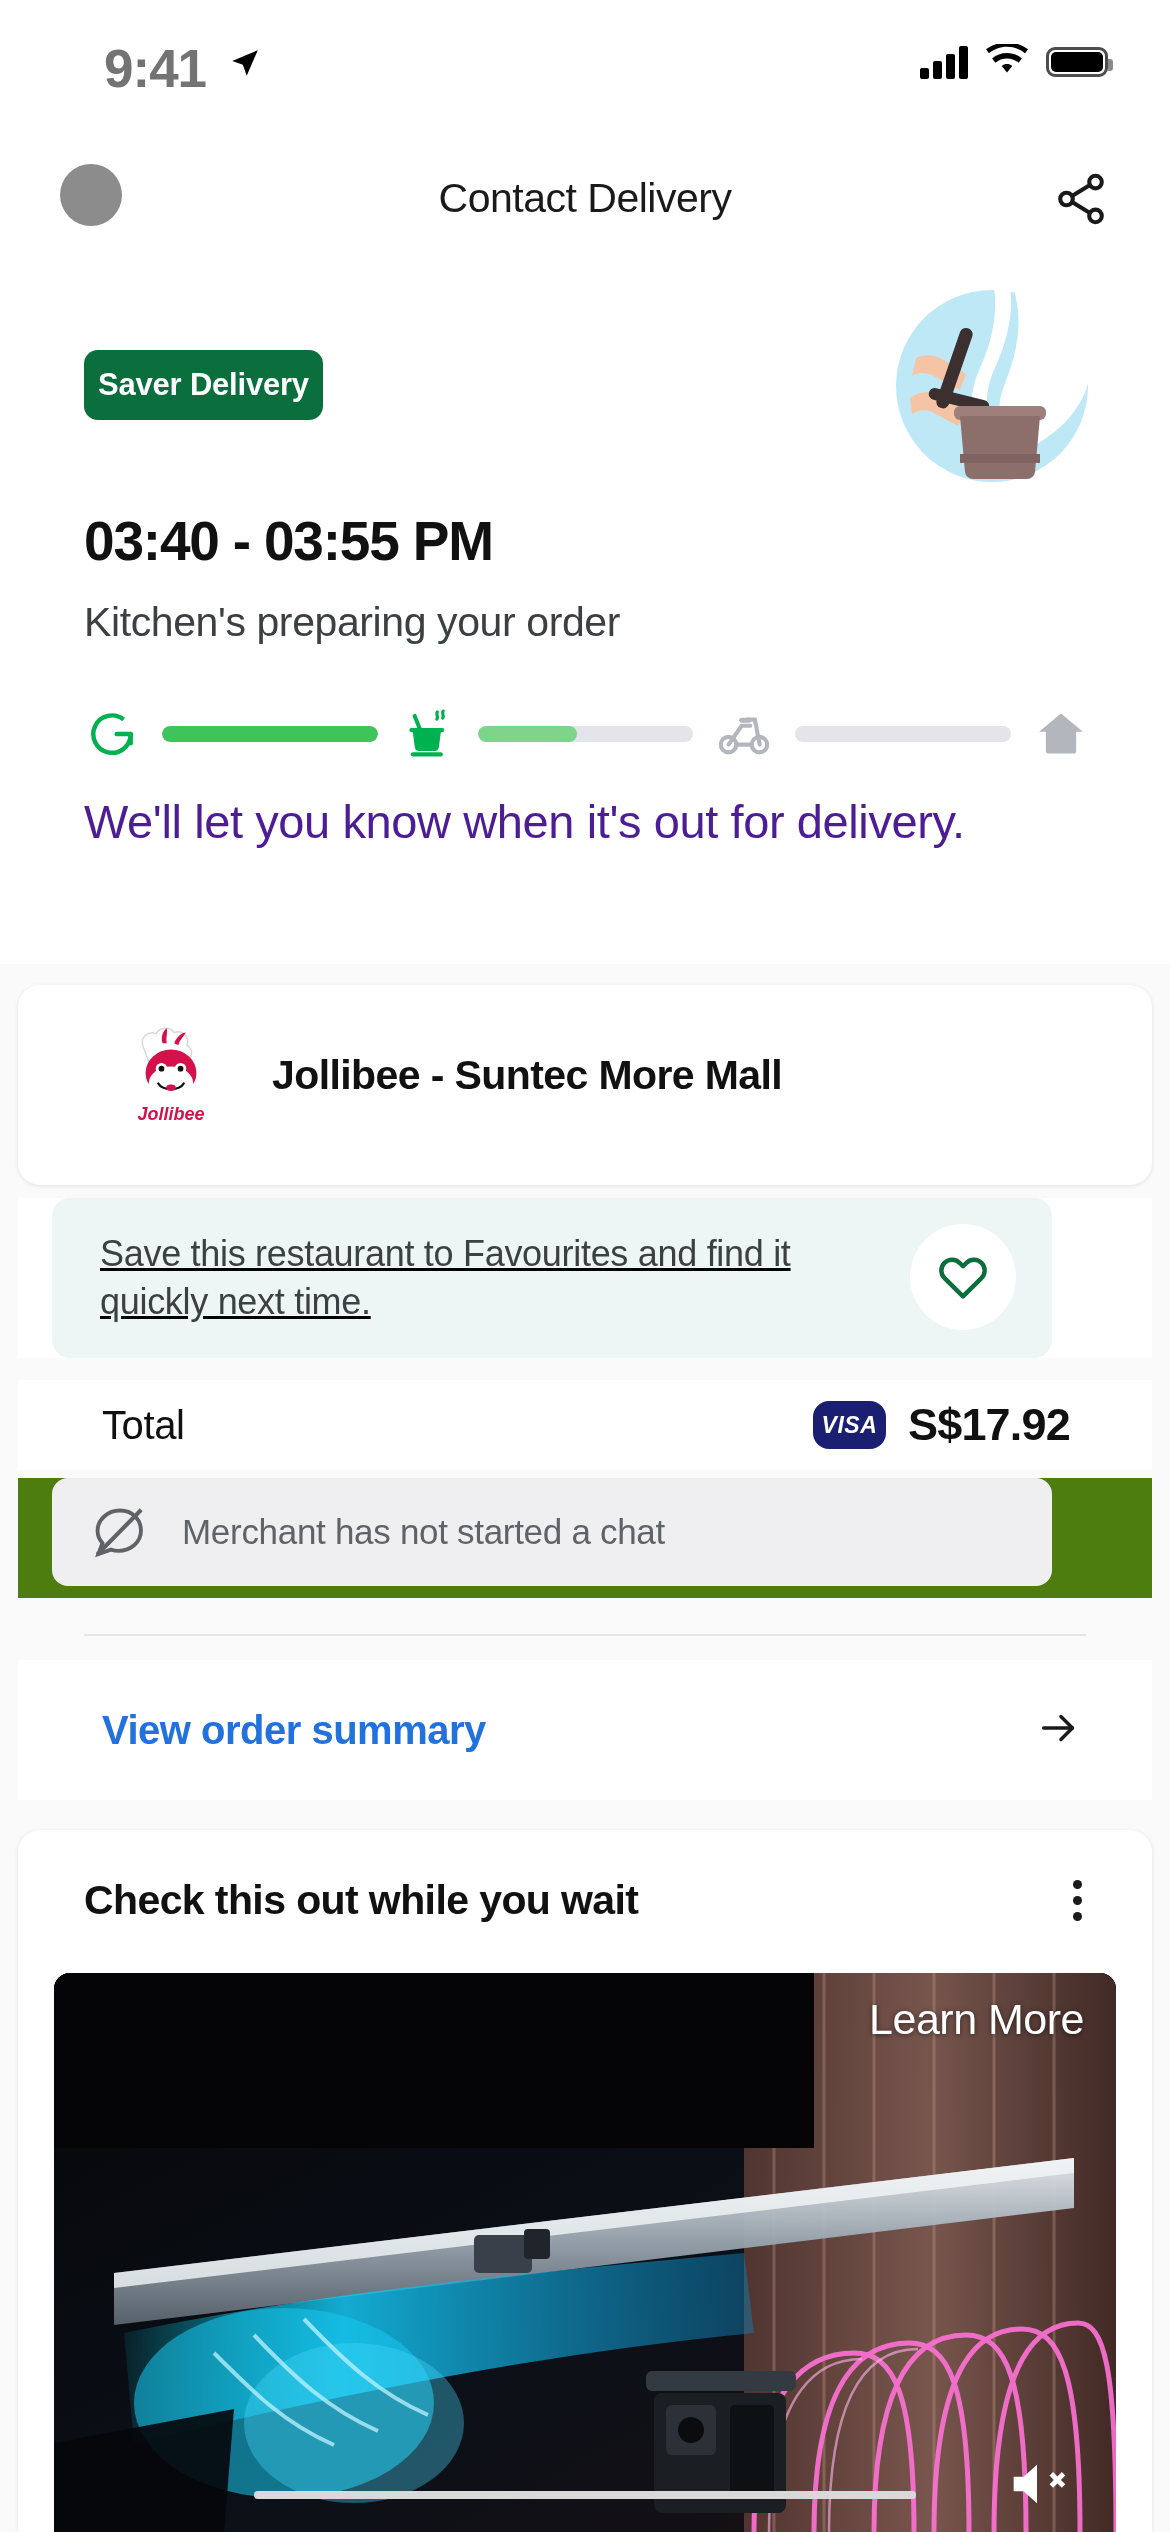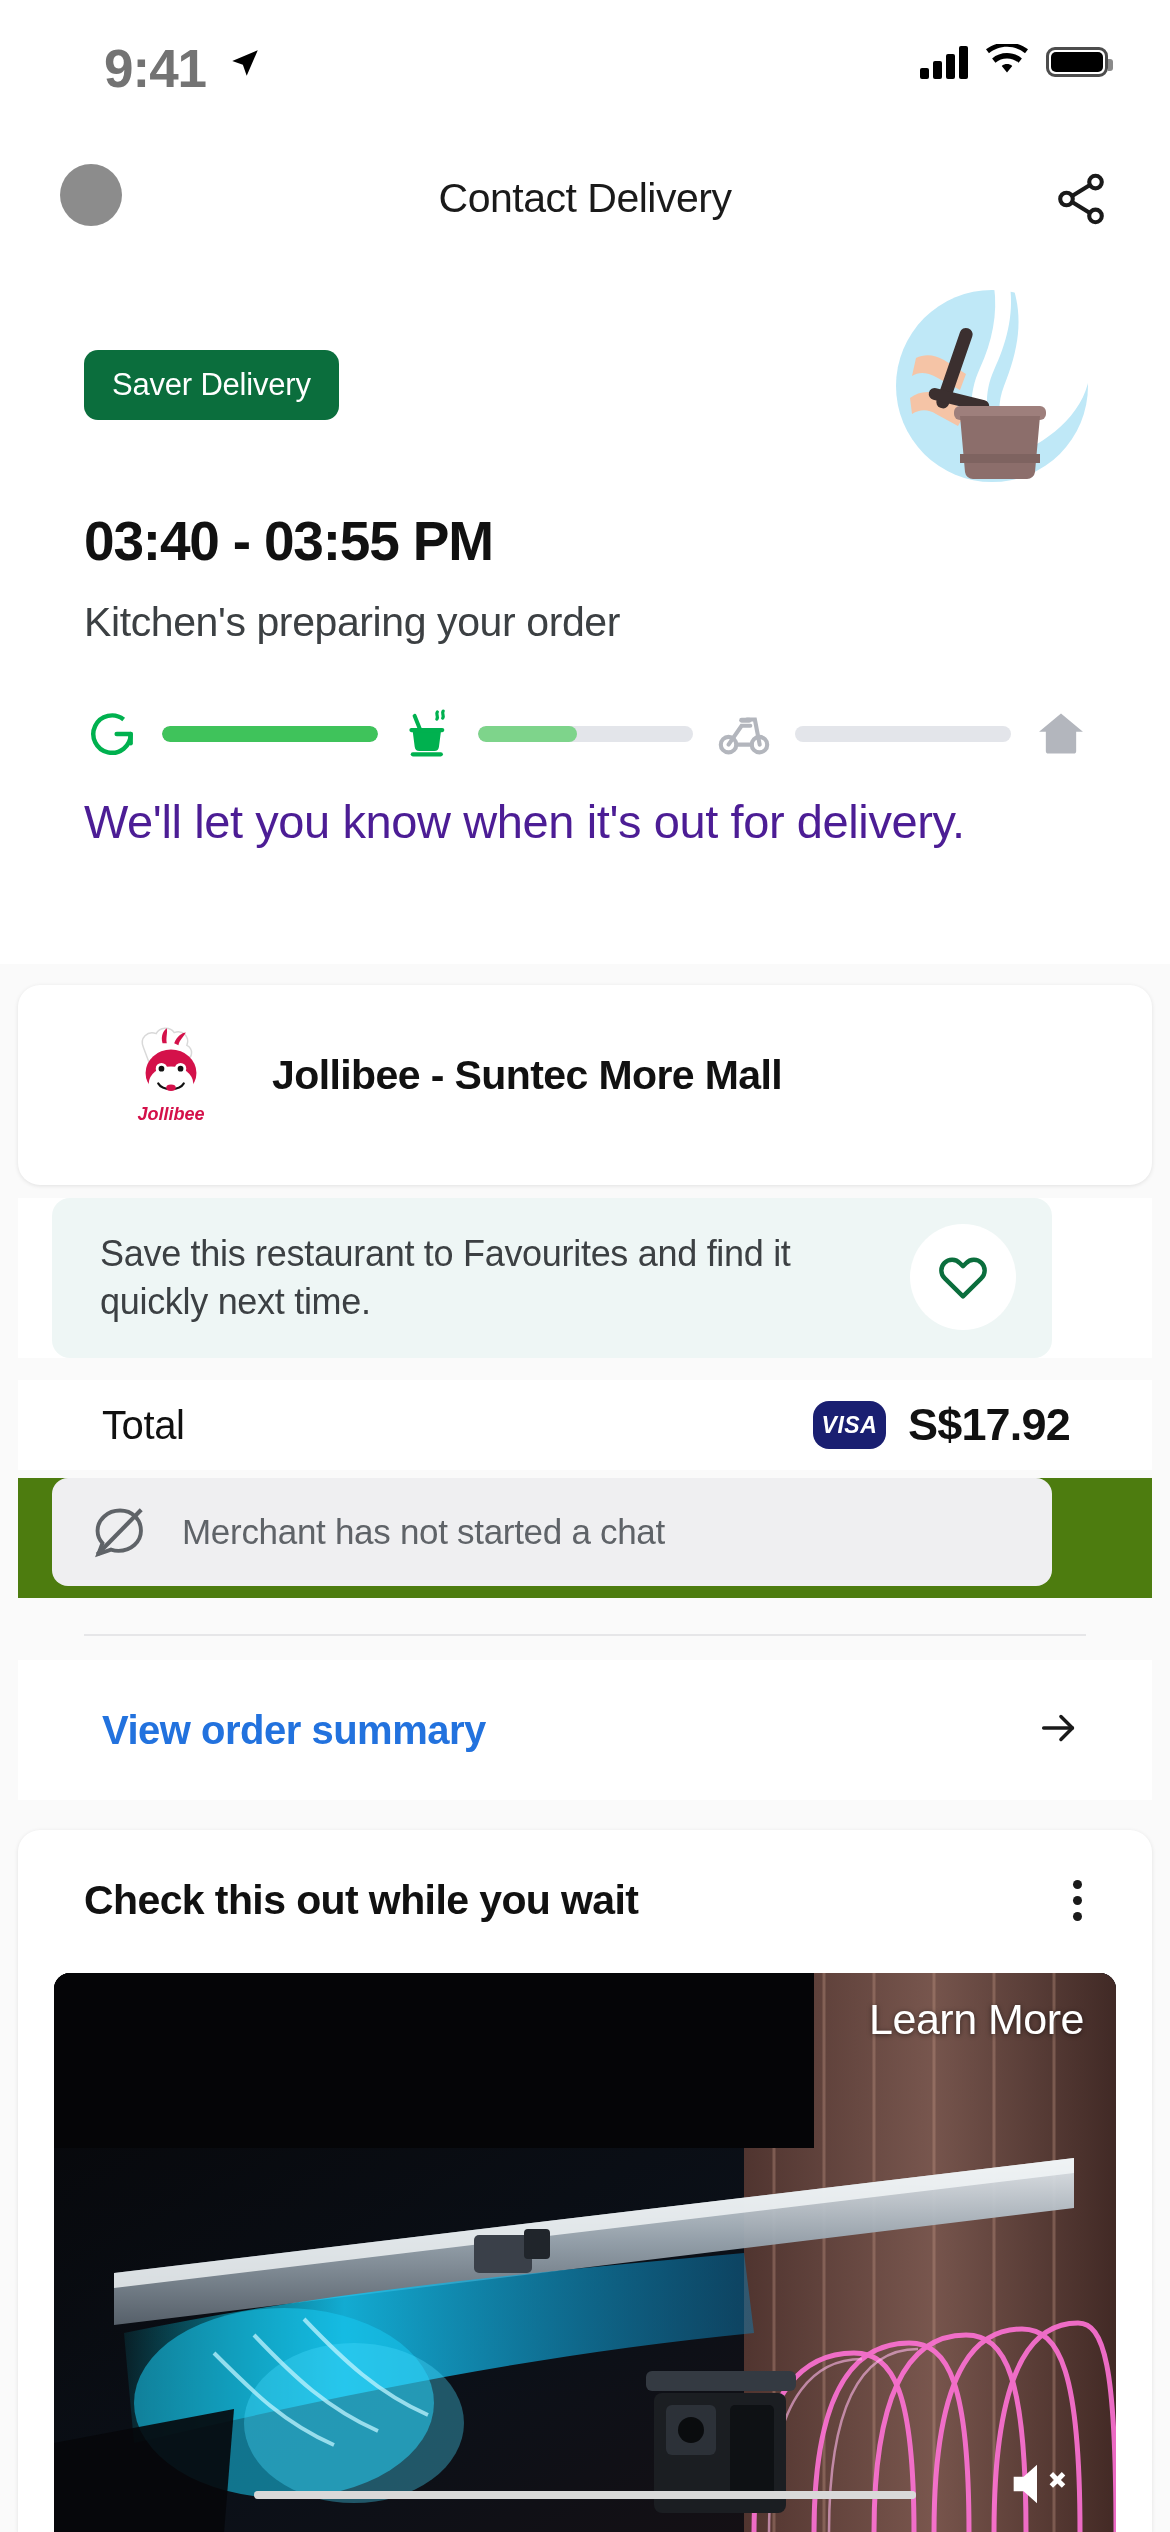--- a/index.html
+++ b/index.html
@@ -49,22 +49,22 @@
     display:flex; align-items:center; justify-content:center;
     font-size:41px; color:#1A1A1A; letter-spacing:-0.5px;
   }
   .nav-share { position:absolute; right:60px; top:38px; }
 
   
   .hero { position:absolute; top:264px; left:0; width:1170px; height:700px; background:#FFFFFF; }
   .badge {
     position:absolute; left:84px; top:86px;
     background:#0B6E3D; color:#fff;
-    font-size:31px; font-weight:normal;
-    padding:17px 28px; border-radius:14px;
+    font-size:31px; font-weight:bold;
+    padding:17px 14px; border-radius:14px;
     letter-spacing:-0.2px;
   }
   .eta {
     position:absolute; left:84px; top:245px;
     font-size:55px; font-weight:bold; color:#111;
     letter-spacing:-1.2px;
   }
   .substatus {
     position:absolute; left:84px; top:335px;
     font-size:41px; color:#3C4043; letter-spacing:-0.4px;
@@ -95,21 +95,21 @@
   .merchant-name {
     margin-left:48px; font-size:41px; font-weight:bold; color:#111; letter-spacing:-0.6px;
   }
 
   .fav-banner {
     position:absolute; left:18px; top:1198px; width:1134px; height:160px;
     background:#FFFFFF;
   }
   .fav-inner {
     position:absolute; left:34px; top:0; width:1000px; height:160px;
-    background:#EEF6F5; border-radius:18px; display:flex; align-items:center;
+    background:#EEF6F5; border-radius:18px; display:flex; align-items:center;text-decoration:underline;
   }
   .fav-text {
     margin-left:48px; width:700px;
     font-size:36px; line-height:1.33; color:#3C4043; letter-spacing:-0.3px;
   }
   .fav-heart {
     position:absolute; right:36px; top:26px; width:106px; height:106px;
     border-radius:50%; background:#FFFFFF; display:flex; align-items:center; justify-content:center;
   }
 

